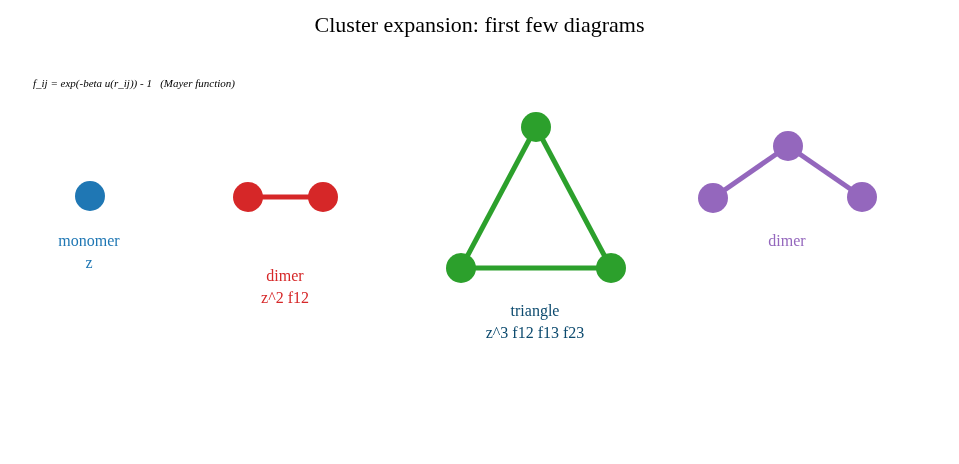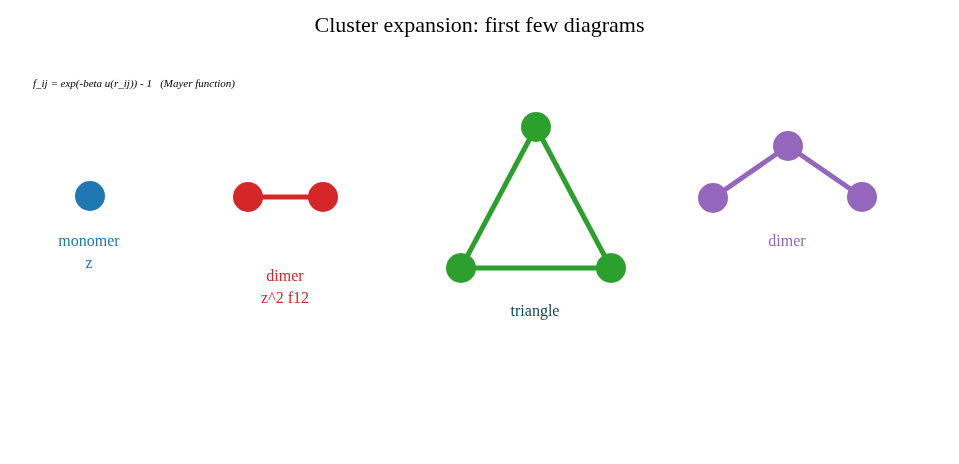--- a/index.html
+++ b/index.html
@@ -71,18 +71,19 @@
       <div class="diag-label" style="left: 89px; top: 230px; color: rgb(31, 119, 180);">
         <div>monomer</div>
         <div>z</div>
       </div>
       <div class="diag-label" style="left: 285px; top: 230px; color: rgb(214, 39, 40); margin-top: 35px;">
         <div>dimer</div>
         <div>z^2 f12</div>
       </div>
       <div class="diag-label" style="left: 535px; top: 300px; color: #0c4a6e;">
         <div>triangle</div>
+        <div>z^3 f12 f13 f23</div>
       </div>
       <div class="diag-label" style="left: 787px; top: 230px; color: rgb(148, 103, 189);">
         <div>dimer</div>
       </div>
     </div>
 </div>
 
 </body></html>

